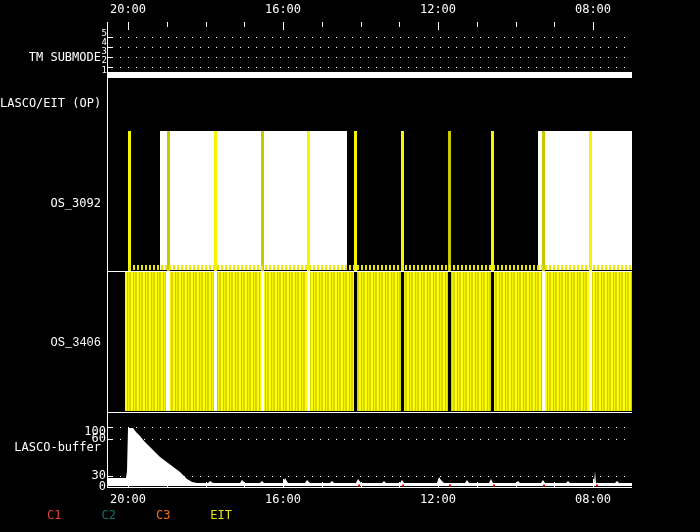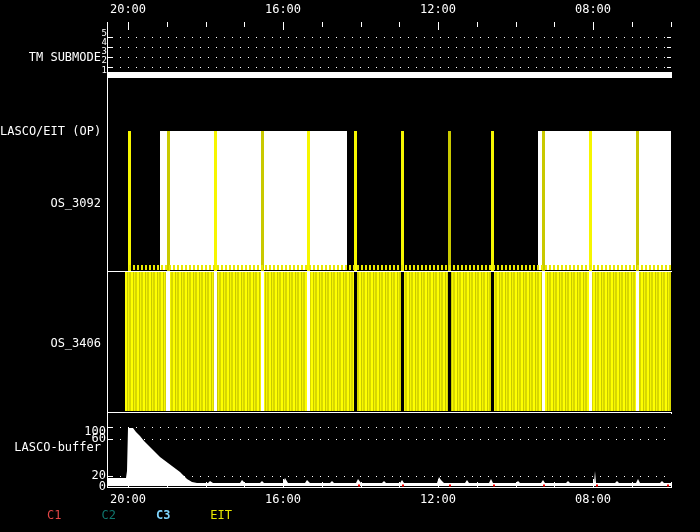--- a/index.html
+++ b/index.html
@@ -1,16 +1,16 @@
 <!DOCTYPE html>
 <html><head>
 <meta charset="utf-8">
 <style>
   html,body{margin:0;padding:0;background:#000;}
-  #screen{position:relative;width:700px;height:532px;background:#000;overflow:hidden;
+  #screen{position:relative;width:632px;height:532px;background:#000;overflow:hidden;
           font-family:"DejaVu Sans Mono",monospace;color:#fff;}
   .abs{position:absolute;}
   .hline{position:absolute;height:1px;background:#fff;}
   .vline{position:absolute;width:1px;background:#fff;}
   .rowlab{position:absolute;left:0;width:101px;text-align:right;font-size:12px;line-height:13px;white-space:pre;}
   .panel{position:absolute;left:108px;width:564px;background:#000;}
   #panel-tm{top:22px;height:57px;}
   #panel-op{top:79px;height:52px;}
   #panel-os3092{top:131px;height:140px;}
   #panel-os3406{top:272px;height:140px;}
@@ -119,26 +119,26 @@
         <rect x="543" y="484.5" width="2" height="2" fill="#ff0000"></rect>
         <rect x="596" y="484.5" width="2" height="2" fill="#ff0000"></rect>
         <rect x="667" y="484.5" width="2" height="2" fill="#ff0000"></rect>
       </svg>
   <div class="dotline" style="top: 13px;"></div>
       <div class="dotline" style="top: 25px;"></div>
       <div class="dotline" style="top: 62px;"></div>
     </div>
 
   <div class="rowlab" style="top:51px;">TM SUBMODE</div>
-  <div class="rowlab" style="top:97px;margin-top:28px;">LASCO/EIT (OP)</div>
+  <div class="rowlab" style="top:97px;">LASCO/EIT (OP)</div>
   <div class="rowlab" style="top:197px;">OS_3092</div>
-  <div class="rowlab" style="top:337px;">OS_3406</div>
+  <div class="rowlab" style="top:337px;font-family:Liberation Mono, monospace;">OS_3406</div>
   <div class="rowlab" style="top:441px;">LASCO-buffer</div>
 
-  <div id="legend"><span style="color: rgb(224, 69, 69);">C1</span><span style="color: #0f766e;">C2</span><span style="color: #7dd3fc; font-weight: bold;">C3</span><span style="color: rgb(230, 230, 0);">EIT</span></div>
+  <div id="legend"><span style="color: rgb(224, 69, 69);">C1</span><span style="color: #0f766e;">C2</span><span style="color: #f97316;">C3</span><span style="color: rgb(230, 230, 0);">EIT</span></div>
 <div class="tick" style="left: 128px; top: 22px; height: 8px;"></div>
     <div class="tick" style="left: 128px; top: 479px; height: 8px;"></div>
     <div class="tick" style="left: 166.75px; top: 22px; height: 5px;"></div>
     <div class="tick" style="left: 166.75px; top: 482px; height: 5px;"></div>
     <div class="tick" style="left: 205.5px; top: 22px; height: 5px;"></div>
     <div class="tick" style="left: 205.5px; top: 482px; height: 5px;"></div>
     <div class="tick" style="left: 244.25px; top: 22px; height: 5px;"></div>
     <div class="tick" style="left: 244.25px; top: 482px; height: 5px;"></div>
     <div class="tick" style="left: 283px; top: 22px; height: 8px;"></div>
     <div class="tick" style="left: 283px; top: 479px; height: 8px;"></div>
@@ -175,16 +175,16 @@
     <div class="tm-lab" style="top: 29px;">5</div>
     <div class="tm-lab" style="top: 38px;">4</div>
     <div class="tm-lab" style="top: 47px;">3</div>
     <div class="tm-lab" style="top: 56px;">2</div>
     <div class="tm-lab" style="top: 66px;">1</div>
     <div class="sidetick" style="left: 108px; top: 427px;"></div>
     <div class="buf-lab" style="top: 426px;">100</div>
     <div class="sidetick" style="left: 108px; top: 439px;"></div>
     <div class="buf-lab" style="top: 433px;">60</div>
     <div class="sidetick" style="left: 108px; top: 476px;"></div>
-    <div class="buf-lab" style="top: 470px;">20</div>
+    <div class="buf-lab" style="top: 470px;">30</div>
     <div class="sidetick" style="left: 108px; top: 487px;"></div>
     <div class="buf-lab" style="top: 481px;">0</div>
   </div>
 
 </body></html>

